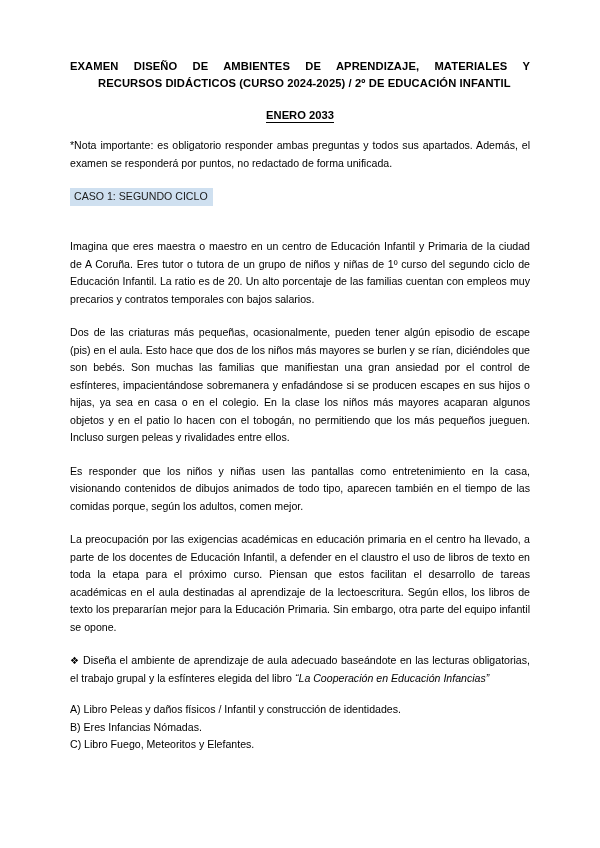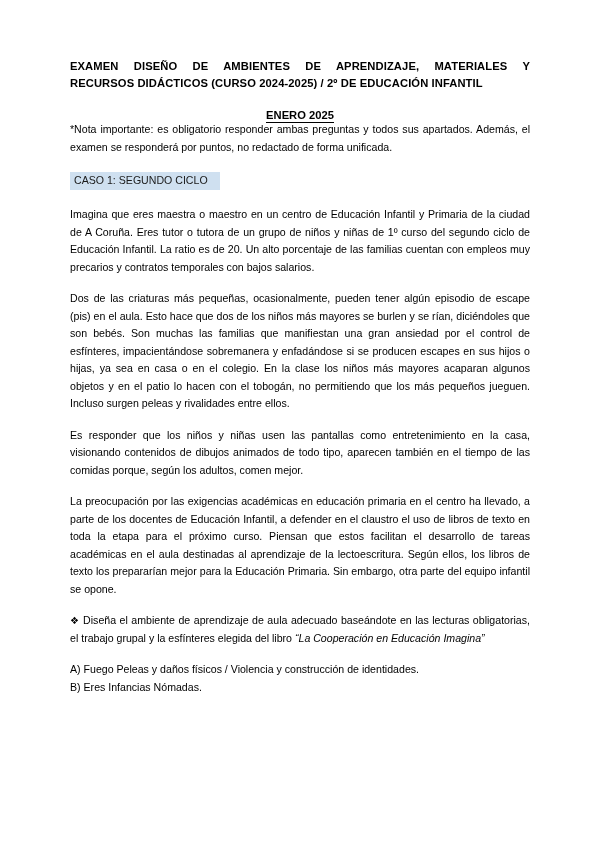--- a/index.html
+++ b/index.html
@@ -28,47 +28,48 @@
     line-height: 17px;
     text-align: justify;
     text-align-last: justify;
     margin: 0 0 2px 0;
     letter-spacing: 0.1px;
   }
   .doc-title .line2 {
     display: block;
     text-align: right;
     text-align-last: left;
+    margin-left: 28px;
   }
   .doc-date {
     text-align: center;
     font-size: 11.2px;
     font-weight: bold;
     margin: 17px 0 0 0;
   }
   .doc-date span {
     border-bottom: 1px solid #000;
     padding-bottom: 1px;
   }
   p.body-text {
     font-size: 10.6px;
     line-height: 17.5px;
     text-align: justify;
-    margin: 0 0 14px 0;
+    margin: 16px 0 14px 0;
   }
   .note {
     margin-top: 22px;
     margin-bottom: 20px;
   }
   .case-heading {
     display: inline-block;
     background: #cfe0f0;
     font-size: 10.6px;
     line-height: 15px;
-    padding: 1px 12px 2px 4px;
+    padding: 1px 5px 2px 4px;
     margin: 0 0 16px 0;
     color: #1a1a1a;
   }
   .bullet-para {
     margin-bottom: 13px;
   }
   .bullet-mark {
     font-family: "DejaVu Sans", sans-serif;
     font-size: 10px;
   }
@@ -88,32 +89,33 @@
 <body>
 
 <div class="page">
 
   <div class="doc-title">
     <span>EXAMEN DISEÑO DE AMBIENTES DE APRENDIZAJE, MATERIALES Y</span>
     <span class="line2">RECURSOS DIDÁCTICOS (CURSO 2024-2025) / 2º DE EDUCACIÓN INFANTIL</span>
   </div>
 
   <div class="doc-date">
-    <span>ENERO 2025</span>
+    <span>ENERO 2033</span>
   </div>
 
   <p class="body-text note">*Nota importante: es obligatorio responder ambas preguntas y todos sus apartados. Además, el examen se responderá por puntos, no redactado de forma unificada.</p>
 
   <div class="case-heading">CASO 1: SEGUNDO CICLO</div>
 
   <p class="body-text">Imagina que eres maestra o maestro en un centro de Educación Infantil y Primaria de la ciudad de A Coruña. Eres tutor o tutora de un grupo de niños y niñas de 1º curso del segundo ciclo de Educación Infantil. La ratio es de 20. Un alto porcentaje de las familias cuentan con empleos muy precarios y contratos temporales con bajos salarios.</p>
   <p class="body-text">Dos de las criaturas más pequeñas, ocasionalmente, pueden tener algún episodio de escape (pis) en el aula. Esto hace que dos de los niños más mayores se burlen y se rían, diciéndoles que son bebés. Son muchas las familias que manifiestan una gran ansiedad por el control de esfínteres, impacientándose sobremanera y enfadándose si se producen escapes en sus hijos o hijas, ya sea en casa o en el colegio. En la clase los niños más mayores acaparan algunos objetos y en el patio lo hacen con el tobogán, no permitiendo que los más pequeños jueguen. Incluso surgen peleas y rivalidades entre ellos.</p>
   <p class="body-text">Es responder que los niños y niñas usen las pantallas como entretenimiento en la casa, visionando contenidos de dibujos animados de todo tipo, aparecen también en el tiempo de las comidas porque, según los adultos, comen mejor.</p>
   <p class="body-text">La preocupación por las exigencias académicas en educación primaria en el centro ha llevado, a parte de los docentes de Educación Infantil, a defender en el claustro el uso de libros de texto en toda la etapa para el próximo curso. Piensan que estos facilitan el desarrollo de tareas académicas en el aula destinadas al aprendizaje de la lectoescritura. Según ellos, los libros de texto los prepararían mejor para la Educación Primaria. Sin embargo, otra parte del equipo infantil se opone.</p>
 
-  <p class="body-text bullet-para"><span class="bullet-mark">❖</span> <span>Diseña el ambiente de aprendizaje de aula adecuado baseándote en las lecturas obligatorias, el trabajo grupal y la esfínteres elegida del libro </span><span class="ital">“La Cooperación en Educación Imagina”</span></p>
+  <p class="body-text bullet-para"><span class="bullet-mark">❖</span> <span>Diseña el ambiente de aprendizaje de aula adecuado baseándote en las lecturas obligatorias, el trabajo grupal y la esfínteres elegida del libro </span><span class="ital">“La Cooperación en Educación Infancias”</span></p>
 
   <div class="options">
-    <div>A) Fuego Peleas y daños físicos / Violencia y construcción de identidades.</div>
+    <div>A) Libro Peleas y daños físicos / Infantil y construcción de identidades.</div>
     <div>B) Eres Infancias Nómadas.</div>
+    <div>C) Libro Fuego, Meteoritos y Elefantes.</div>
   </div>
 
 </div>
 
 </body></html>

